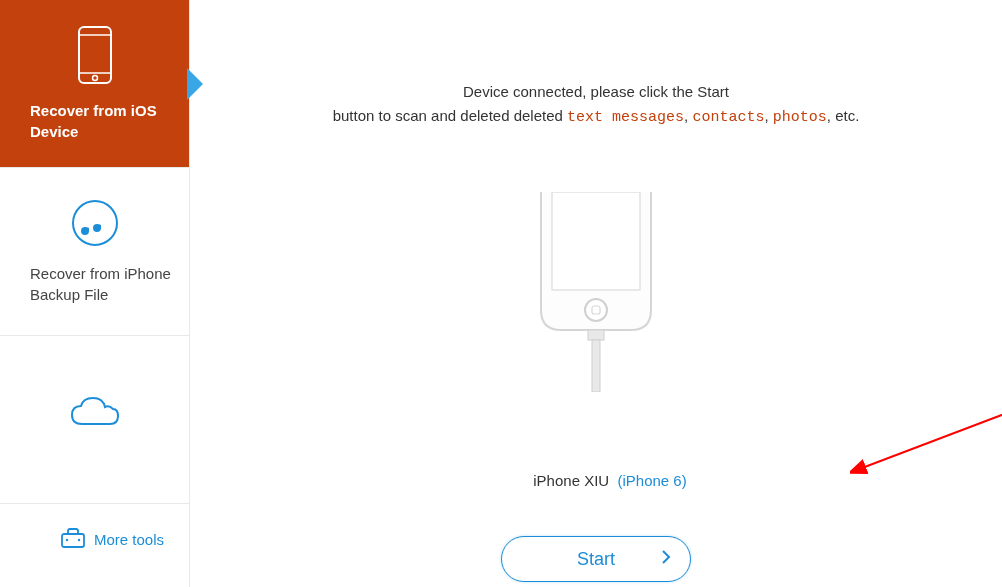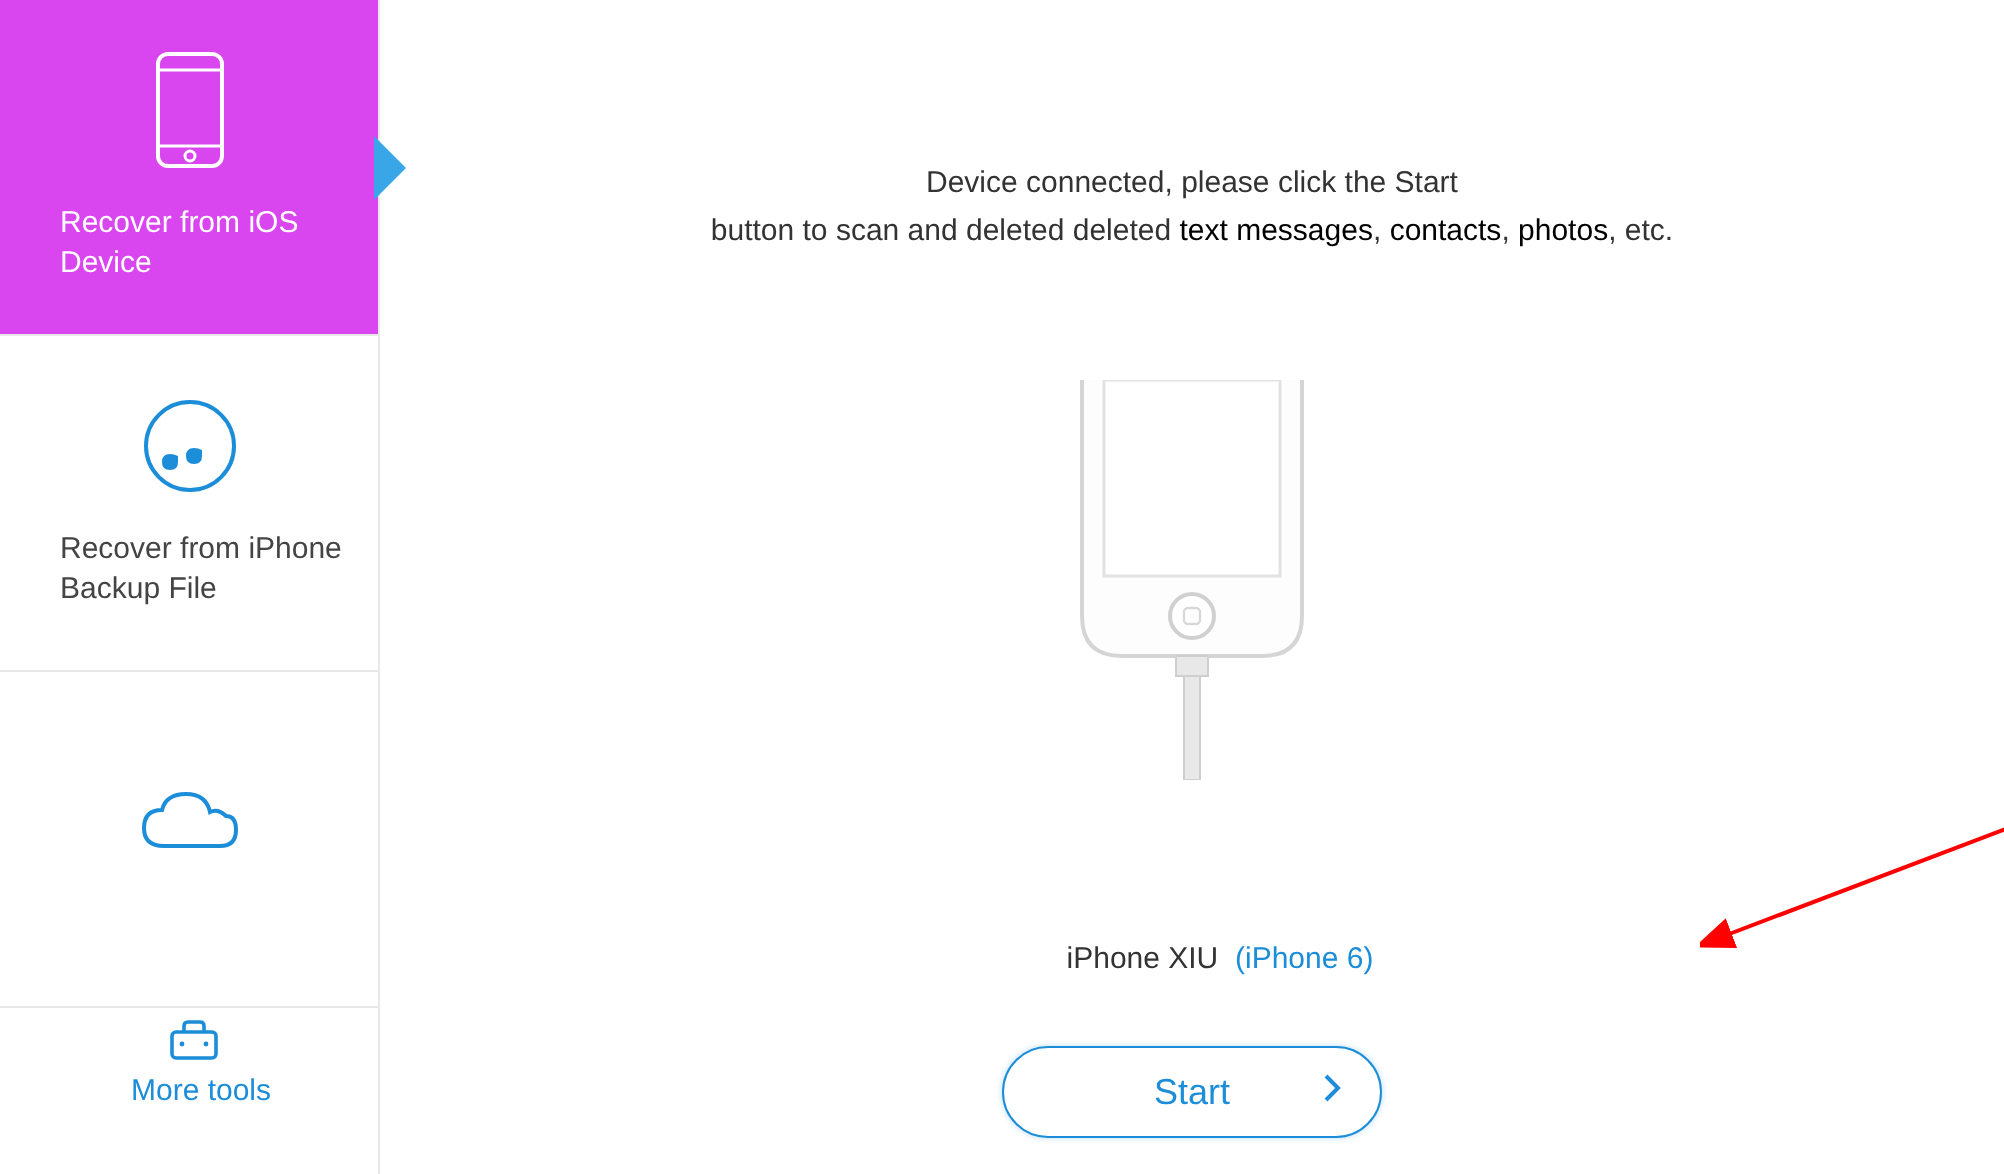--- a/index.html
+++ b/index.html
@@ -27,22 +27,23 @@
       display: flex;
       flex-direction: column;
       align-items: center;
       justify-content: center;
       cursor: pointer;
       border-bottom: 1px solid #e8e8e8;
       position: relative;
       padding: 20px 10px;
     }
     .sidebar-item.active {
-      background: #d946ef;
+      background: #c2410c;
       color: #fff;
+      font-weight: bold;
     }
     .sidebar-item.active::after {
       content: '';
       position: absolute;
       right: -14px;
       top: 50%;
       transform: translateY(-50%);
       width: 0;
       height: 0;
       border-top: 16px solid transparent;
@@ -58,23 +59,23 @@
       line-height: 1.35;
       color: #444;
       width: 100%;
       padding-left: 20px;
     }
     .sidebar-item.active .sidebar-label {
       color: #fff;
     }
     .sidebar-item-more {
       height: 72px;
-      flex-direction: column;
-      justify-content: flex-end;
-      padding-left: 22px;
+      flex-direction: row;
+      justify-content: flex-start;
+      padding-left: 60px;
       border-bottom: none;
     }
     .sidebar-item-more .sidebar-icon {
       margin-bottom: 0;
       margin-right: 8px;
     }
     .sidebar-item-more .sidebar-label {
       padding-left: 0;
       width: auto;
       color: #1c8dd8;
@@ -88,37 +89,38 @@
       position: relative;
       gap: 18px;
     }
     .instruction {
       text-align: center;
       color: #333;
       font-size: 15px;
       line-height: 1.6;
     }
     .instruction .link {
-      color: #000000;
+      color: #c2410c;
+      font-family: Liberation Mono, monospace;
     }
     .phone-container {
       margin-top: 44px;
       position: relative;
     }
     .device-name-row {
       margin-top: 58px;
       font-size: 15px;
       color: #333;
       margin-left: 28px;
     }
     .device-model {
       color: #1c8dd8;
     }
     .start-button {
-      margin-top: 17px;
+      margin-top: 29px;
       width: 190px;
       height: 46px;
       border: 1px solid #1c8dd8;
       border-radius: 23px;
       background: #fff;
       color: #1c8dd8;
       font-size: 18px;
       display: flex;
       align-items: center;
       justify-content: center;

